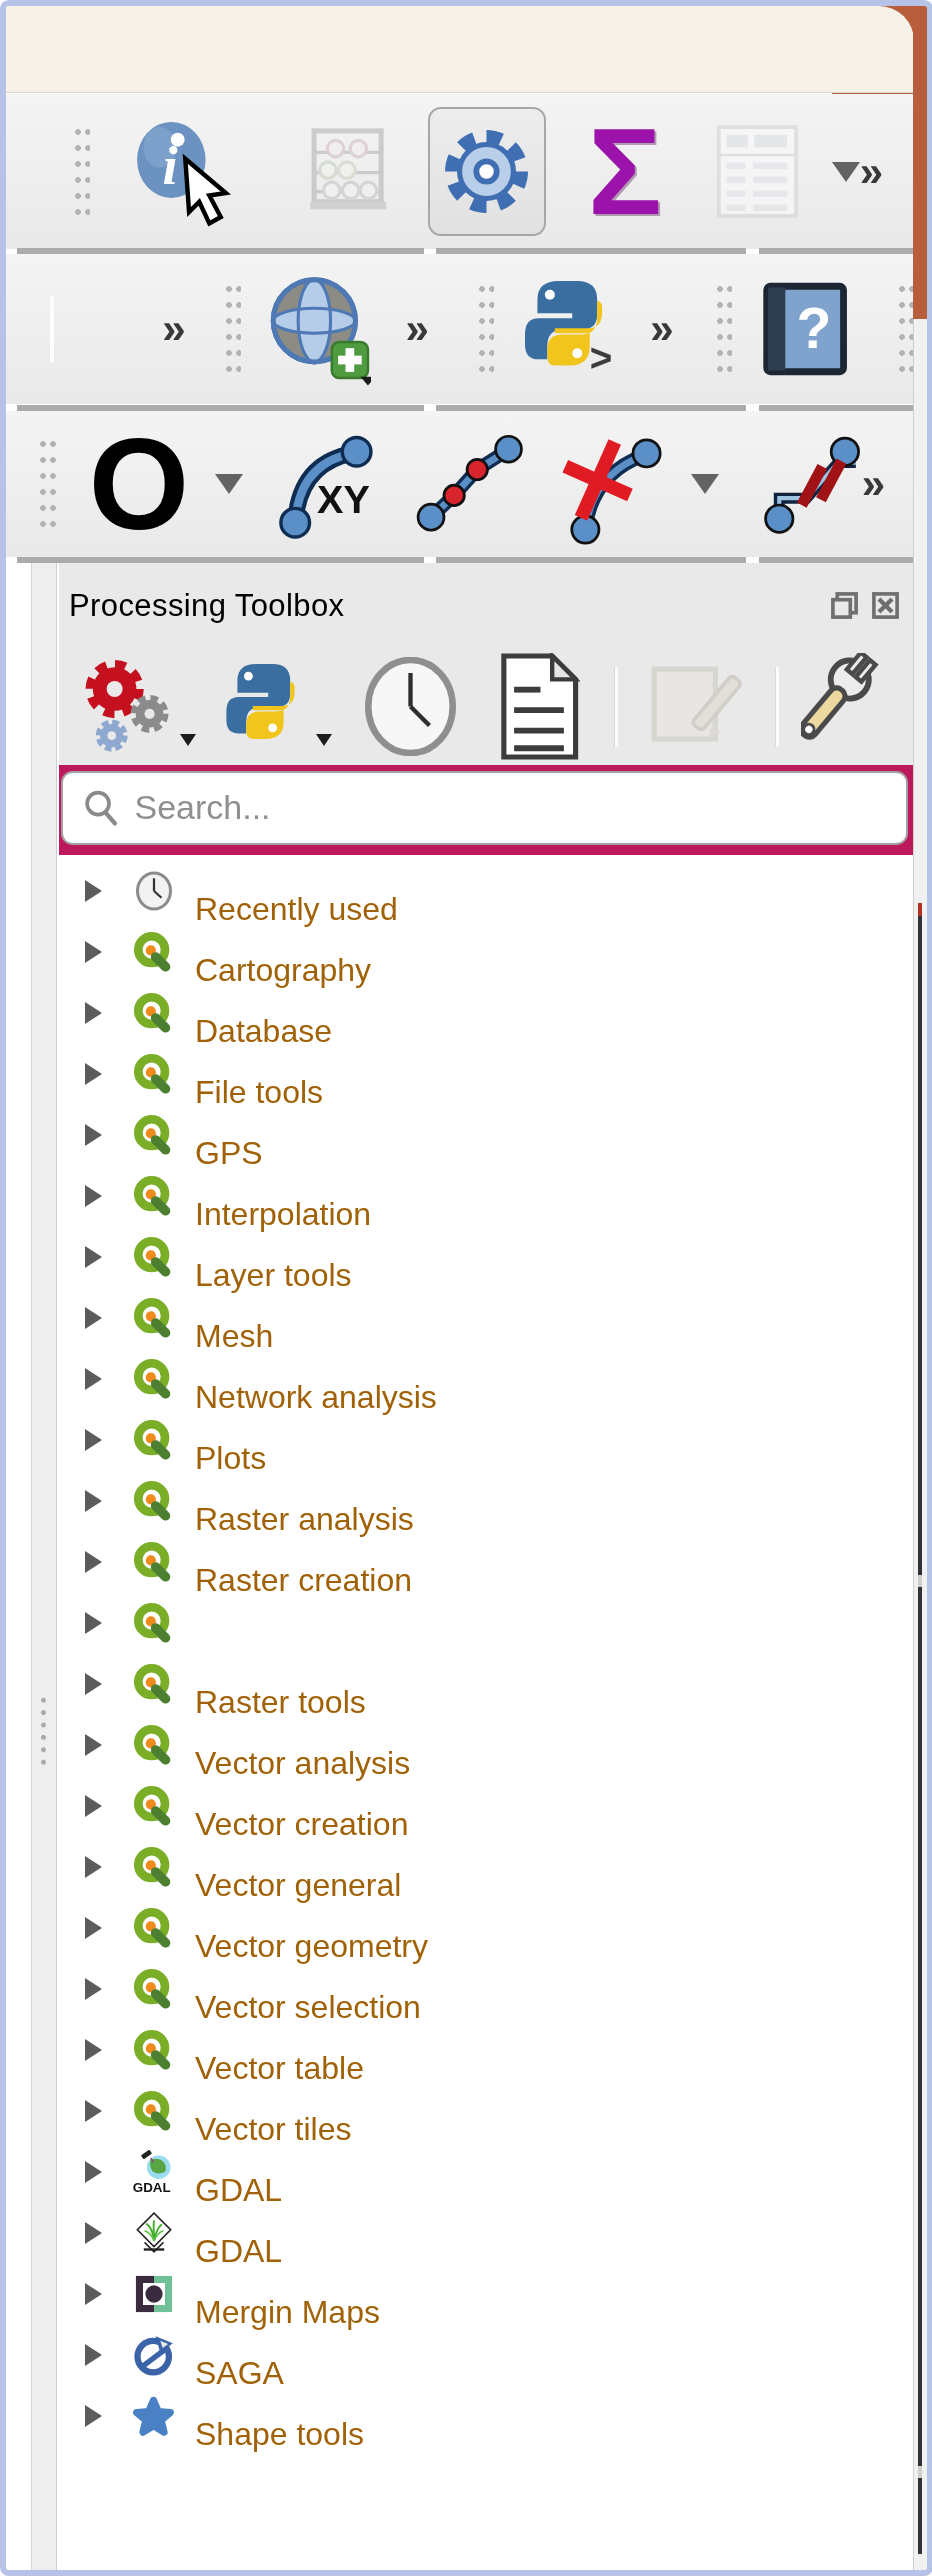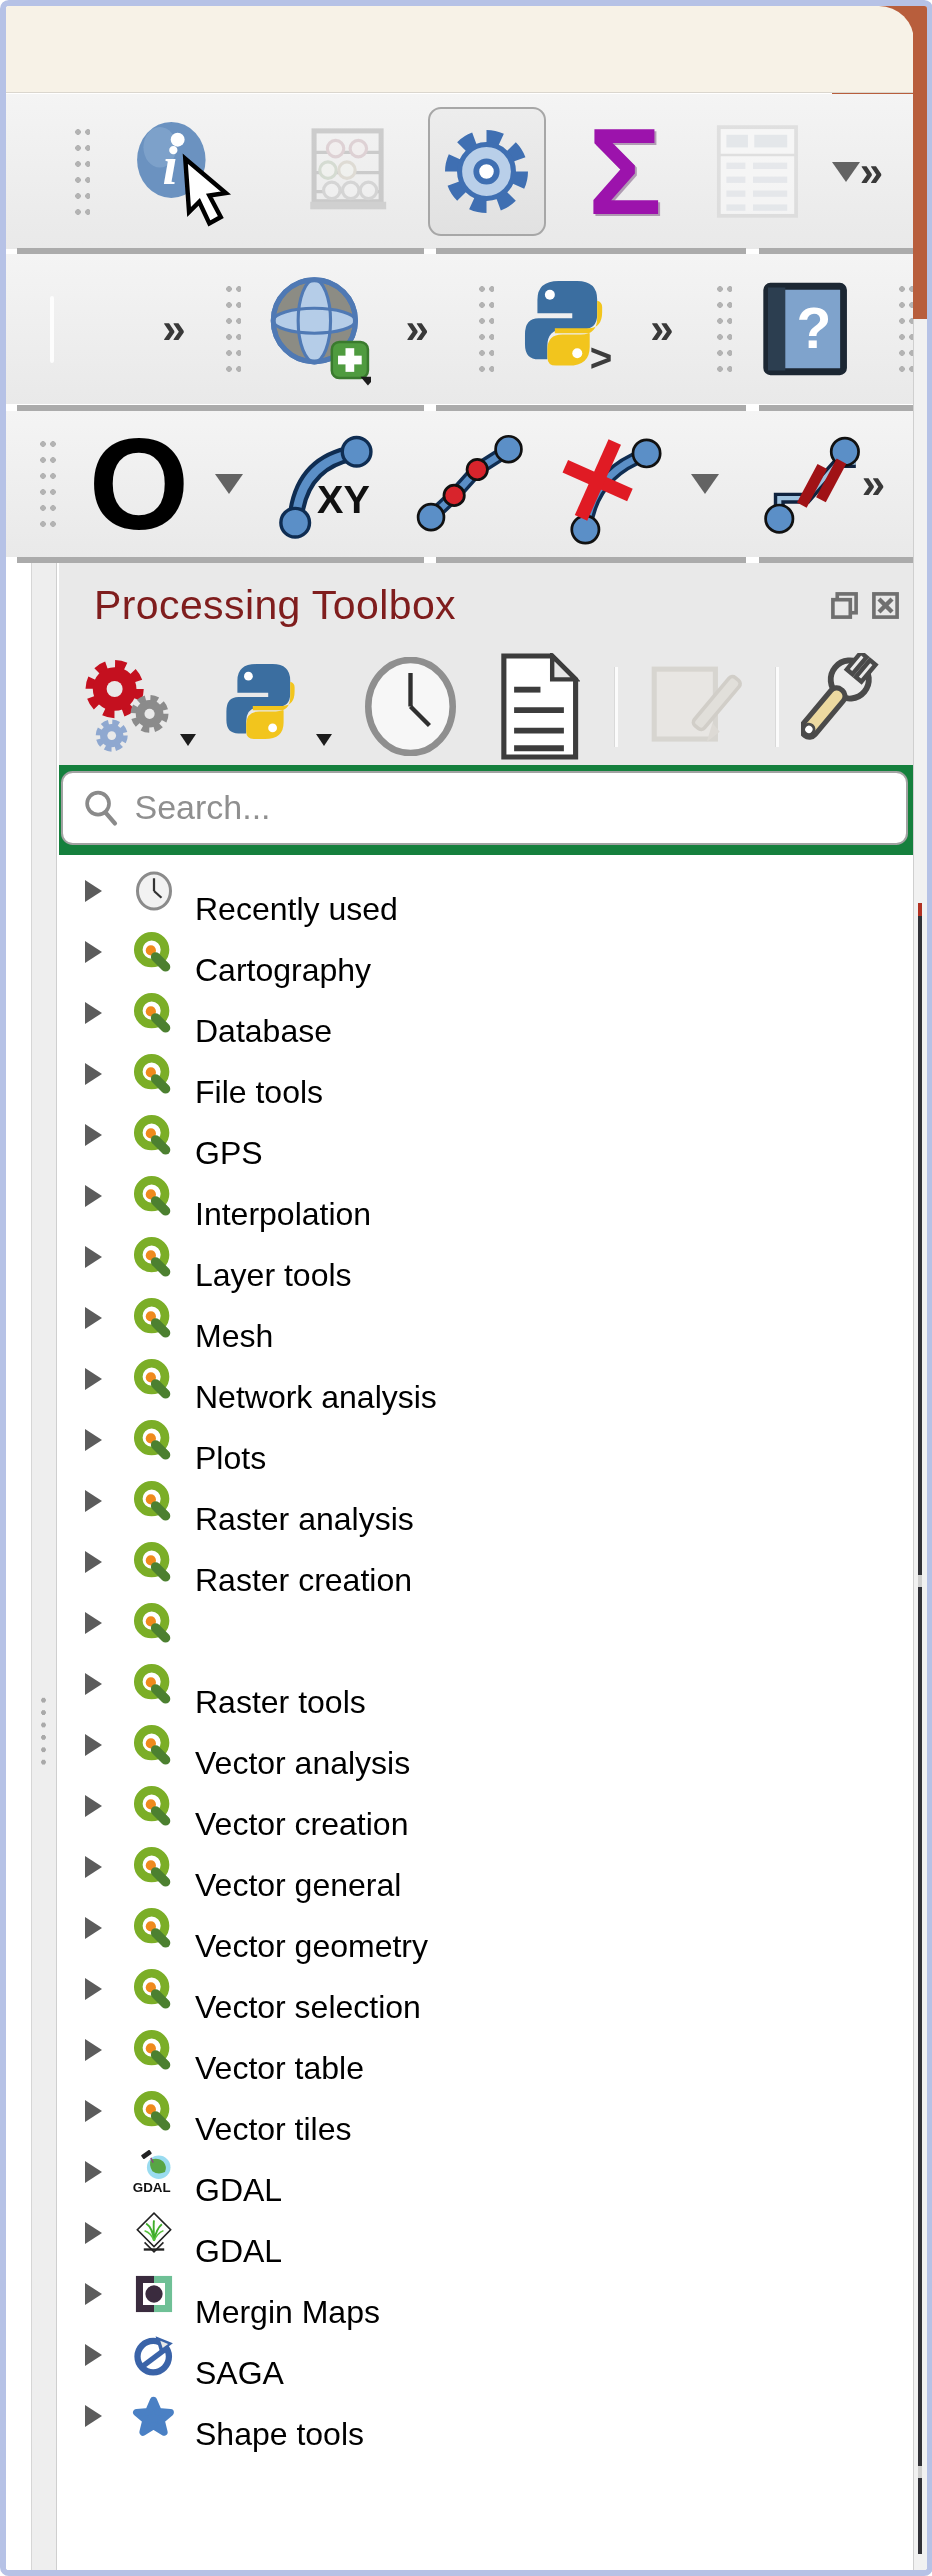--- a/index.html
+++ b/index.html
@@ -35,34 +35,34 @@
   .sigma{font-size:123px;font-weight:700;color:#9c13ac;line-height:1;text-shadow:2.2px 2.2px 0 rgba(60,0,70,.35);}
   .bigO{font-size:129px;font-weight:900;color:#000;line-height:1;font-family:"Liberation Sans",sans-serif;}
   .gearbtn{width:136px;height:129px;border:2.9px solid #a7a7a7;border-radius:13px;background:linear-gradient(#ededed,#e1e1e1);display:flex;align-items:center;justify-content:center;box-sizing:border-box;}
 
   
   .dock{position:absolute;top:557px;bottom:0;left:0;right:13px;background:#fff;}
   .gutter{position:absolute;left:25px;top:0;bottom:0;width:26px;background:#eeeeee;border-left:1.5px solid #d6d6d6;border-right:1.5px solid #cfcfcf;box-sizing:border-box;}
   .gutter .gdots{position:absolute;left:8px;top:1131px;width:7.3px;height:74px;background-image:radial-gradient(circle,#a9a9a9 2.2px,transparent 2.6px);background-size:7.3px 12.4px;}
   .panel{position:absolute;left:53px;top:0;right:0;bottom:0;}
   .panel-header{height:85px;background:#e9e9e9;display:flex;align-items:center;}
-  .panel-title{font-size:41px;color:#7f1d1d;margin-left:35px;letter-spacing:0.4px;}
+  .panel-title{font-size:31px;color:#000000;margin-left:10px;letter-spacing:0.4px;}
   .hdr-btns{margin-left:auto;margin-right:11.7px;display:flex;gap:7.3px;}
   .hbtn{width:34px;height:34px;display:flex;align-items:center;justify-content:center;}
   .panel-toolbar{height:117px;background:#e9e9e9;display:flex;align-items:center;}
   .vsep{width:2.9px;height:80px;background:#fbfbfb;border-left:0.7px solid #d9d9d9;}
-  .panel-search{height:91px;background:#15803d;position:relative;}
+  .panel-search{height:91px;background:#be185d;position:relative;}
   .searchbox{position:absolute;left:1.5px;right:5.8px;top:5.8px;height:74px;background:#fff;border:2.2px solid #a2a2a2;border-radius:11.7px;display:flex;align-items:center;box-sizing:border-box;}
   .searchbox input{border:none;outline:none;flex:1;font-size:34px;color:#333;font-family:"Liberation Sans",sans-serif;background:transparent;margin-left:13px;}
   .searchbox input::placeholder{color:#8f8f8f;}
   .tree{position:absolute;top:292px;bottom:0;left:0;right:0;background:#fff;padding-top:5.8px;box-sizing:border-box;}
   .trow{height:61px;display:flex;align-items:center;}
   .tri{width:0;height:0;border-top:11px solid transparent;border-bottom:11px solid transparent;border-left:17px solid #5c5c5c;margin-left:26px;flex:none;}
   .ticon{width:45px;height:45px;margin-left:29px;flex:none;display:flex;align-items:center;justify-content:center;}
-  .tlabel{font-size:32px;color:#000000;margin-left:19px;white-space:nowrap;margin-top:36px;}
+  .tlabel{font-size:32px;color:#a16207;margin-left:19px;white-space:nowrap;margin-top:36px;}
 </style>
 </head>
 <body>
 
 <div class="frame">
 
   <div class="corner-orange"></div>
   <div class="menubar"></div>
 
   <div class="tb tb1">

